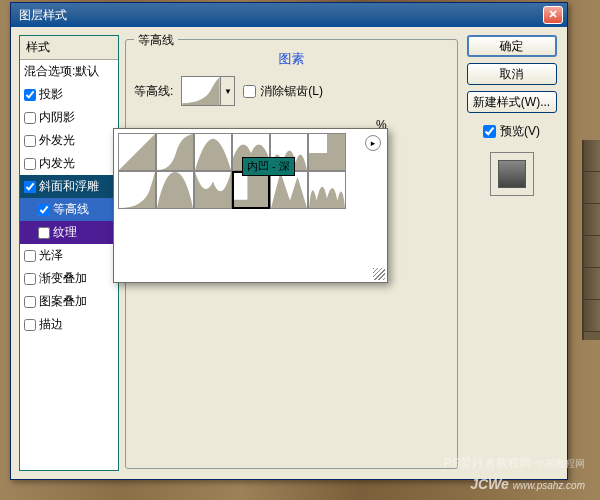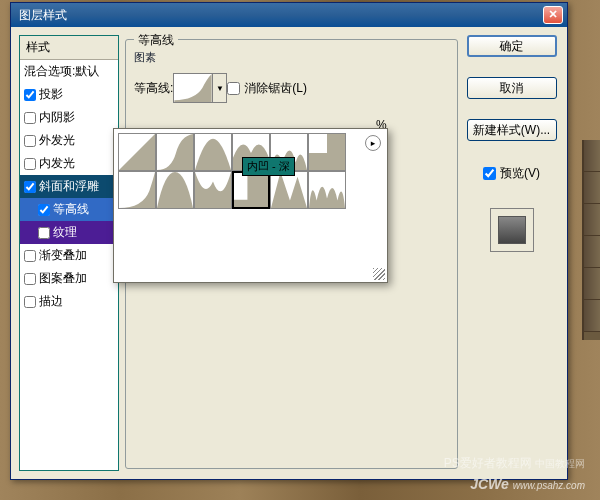--- a/index.html
+++ b/index.html
@@ -12,27 +12,27 @@
 .dialog-body { display: flex; padding: 8px; height: calc(100% - 24px); gap: 6px; }
 .sidebar { width: 100px; border: 1px solid #0f766e; background: #fff; overflow: hidden; }
 .sidebar-header { background: #ece9d8; border-bottom: 1px solid #aca899; padding: 3px 6px; font-size: 12px; }
 .sidebar-item { padding: 3px 4px; font-size: 12px; display: flex; align-items: center; gap: 3px; cursor: pointer; }
 .sidebar-item.indent { padding-left: 18px; }
 .sidebar-item.selected { background: #316ac5; color: #fff; }
 .sidebar-item input[type="checkbox"] { width: 12px; height: 12px; }
 .center-panel { flex: 1; position: relative; }
 .group-box { border: 1px solid #919b9c; border-radius: 3px; padding: 10px 8px 8px; margin-top: 4px; position: relative; height: 430px; }
 .group-title { position: absolute; top: -8px; left: 8px; background: #ece9d8; padding: 0 4px; font-size: 12px; }
-.sub-title { font-size: 11px; color: #0f172a; margin-bottom: 8px; }
-.row { display: flex; align-items: center; font-size: 12px; margin-bottom: 10px; }
+.sub-title { font-size: 13px; color: #1d4ed8; margin-bottom: 8px; text-align: center; }
+.row { display: flex; align-items: center; gap: 8px; font-size: 12px; margin-bottom: 10px; }
 .contour-preview { width: 40px; height: 30px; border: 1px solid #808080; background: #fff; display: inline-block; position: relative; }
 .contour-preview svg { width: 100%; height: 100%; }
 .dropdown-arrow { width: 14px; height: 30px; border: 1px solid #808080; border-left: none; background: #ece9d8; display: inline-flex; align-items: center; justify-content: center; font-size: 8px; cursor: pointer; }
 .checkbox-label { display: flex; align-items: center; gap: 4px; font-size: 12px; }
-.right-panel { width: 95px; display: flex; flex-direction: column; gap: 20px; align-items: center; }
+.right-panel { width: 95px; display: flex; flex-direction: column; gap: 6px; align-items: center; }
 .btn { width: 90px; height: 22px; background: linear-gradient(to bottom, #fff, #ece9d8); border: 1px solid #003c74; border-radius: 3px; font-size: 12px; cursor: pointer; }
 .btn.primary { border: 2px solid #4a7ebb; }
 .preview-check { display: flex; align-items: center; gap: 4px; font-size: 12px; margin-top: 4px; }
 .preview-swatch { width: 44px; height: 44px; border: 1px solid #808080; background: #ece9d8; display: flex; align-items: center; justify-content: center; margin-top: 6px; }
 .preview-inner { width: 28px; height: 28px; background: linear-gradient(to bottom, #888, #444); border: 1px solid #555; }
 .picker-popup { position: absolute; left: 113px; top: 128px; width: 275px; height: 155px; background: #fff; border: 1px solid #716f64; box-shadow: 3px 3px 8px rgba(0,0,0,0.4); z-index: 100; padding: 4px; }
 .picker-grid { display: grid; grid-template-columns: repeat(6, 38px); grid-template-rows: repeat(2, 38px); gap: 0; }
 .picker-cell { width: 38px; height: 38px; border: 1px solid #888; background: #fff; cursor: pointer; position: relative; }
 .picker-cell svg { width: 100%; height: 100%; }
 .picker-cell.sel { border: 2px solid #000; }
@@ -90,20 +90,24 @@
       <div class="sidebar-item indent selected">
           <input type="checkbox" checked="" style="">
           <span>等高线</span>
         </div>
       <div class="sidebar-item indent" style="background:#4c1d95;color:#fff">
           <input type="checkbox" style="">
           <span>纹理</span>
         </div>
       <div class="sidebar-item">
           <input type="checkbox" style="">
+          <span>光泽</span>
+        </div>
+      <div class="sidebar-item">
+          <input type="checkbox" style="">
           <span>渐变叠加</span>
         </div>
       <div class="sidebar-item">
           <input type="checkbox" style="">
           <span>图案叠加</span>
         </div>
       <div class="sidebar-item">
           <input type="checkbox" style="">
           <span>描边</span>
         </div>

